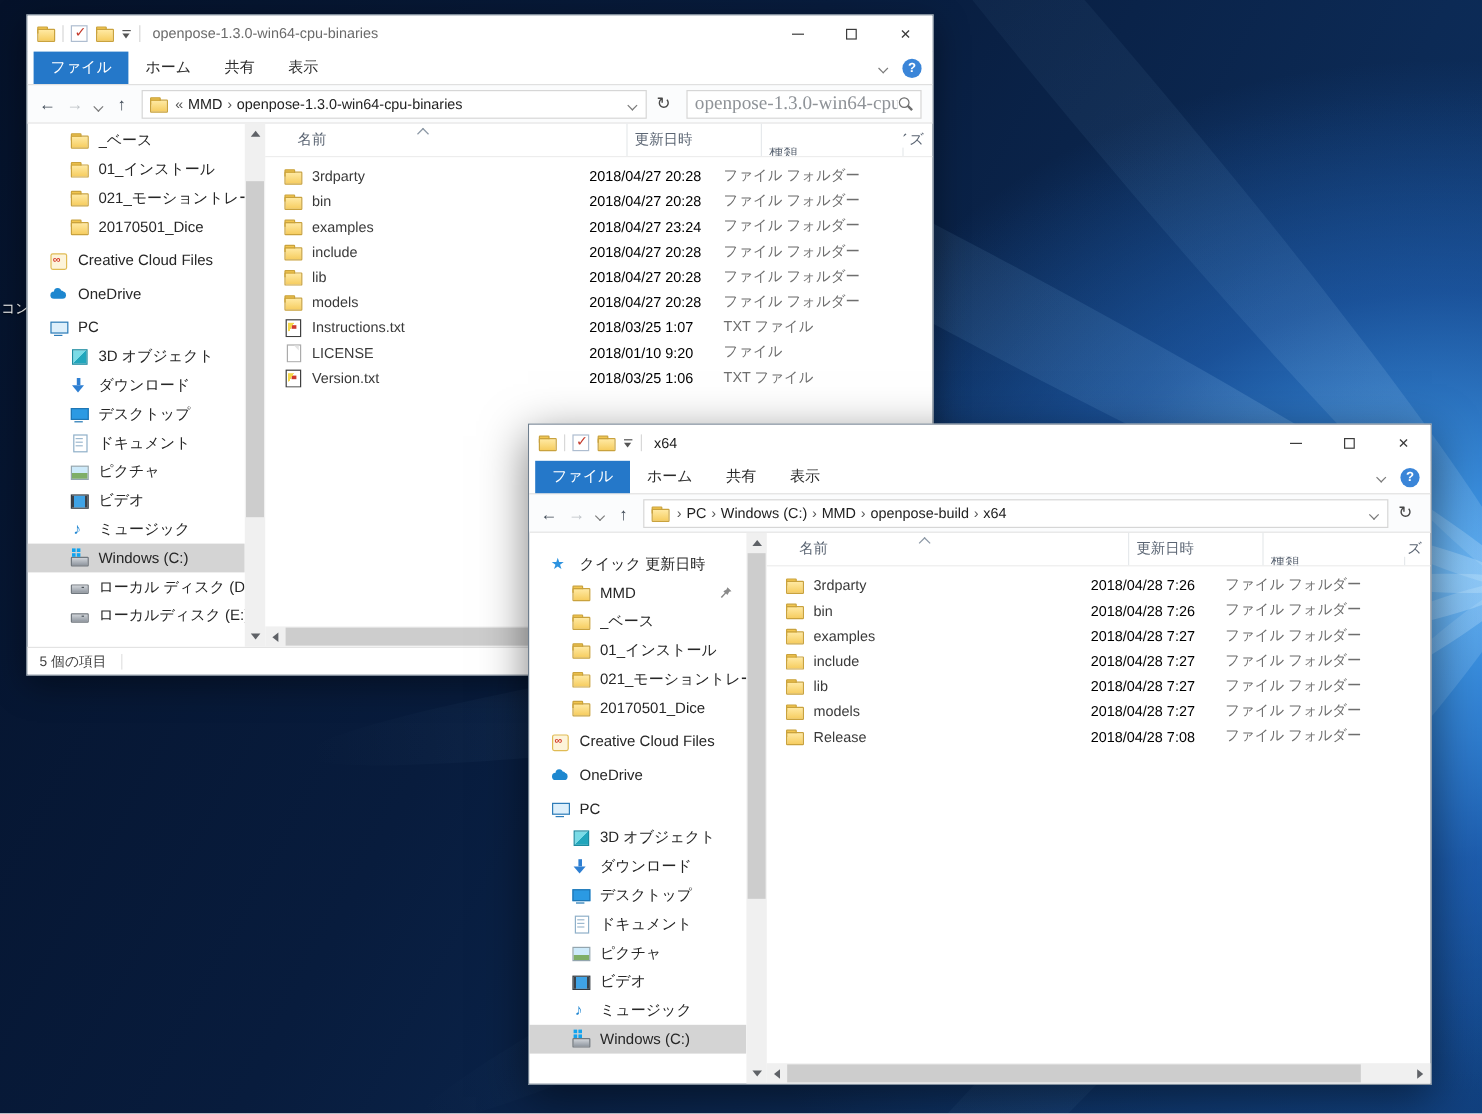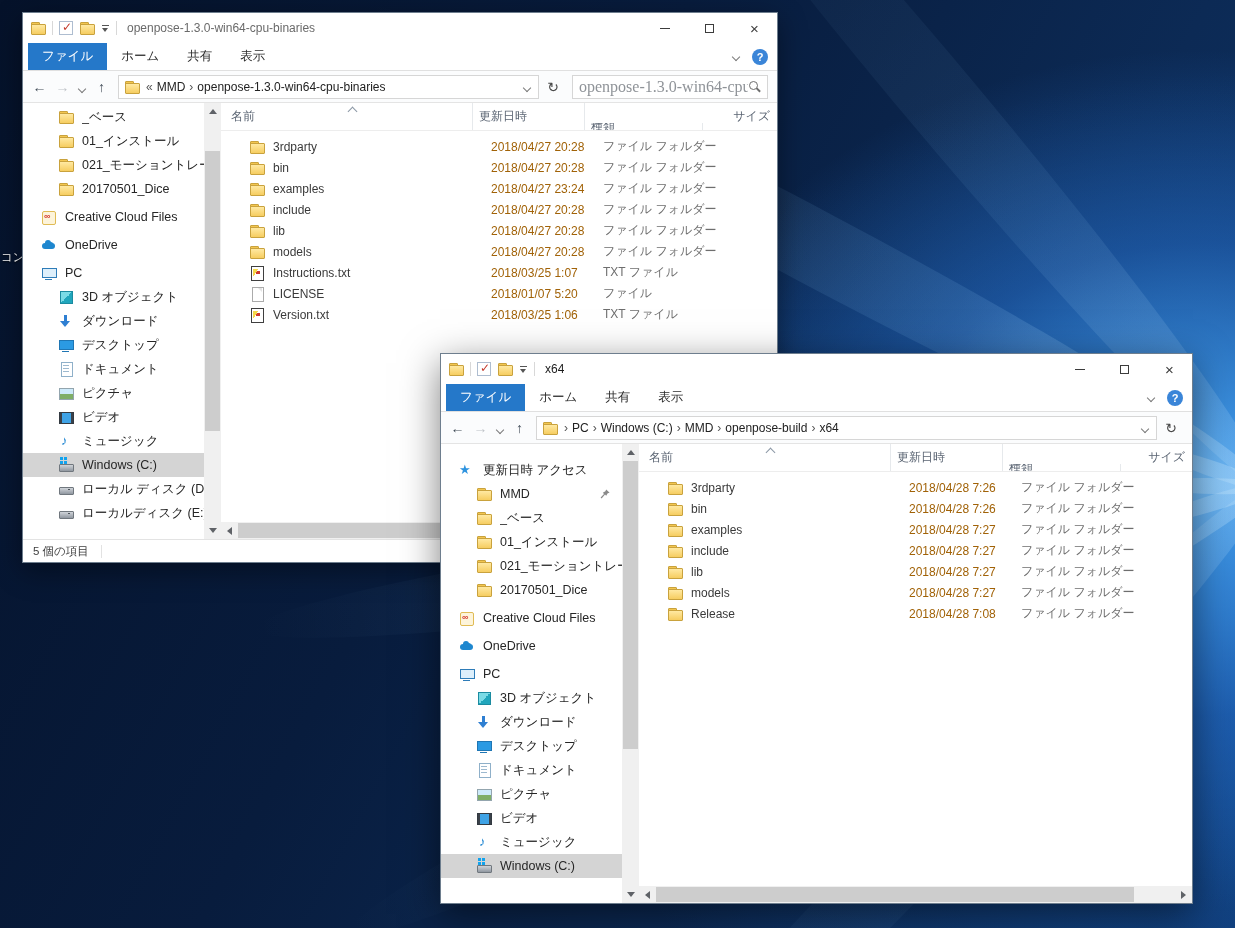--- a/index.html
+++ b/index.html
@@ -84,29 +84,29 @@
   .sb-arrow.up { top:0; } .sb-arrow.down { bottom:0; }
   .tri-up { border-left:4px solid transparent; border-right:4px solid transparent; border-bottom:5px solid #5f6267; }
   .tri-down { border-left:4px solid transparent; border-right:4px solid transparent; border-top:5px solid #5f6267; }
   .vthumb { position:absolute; left:1px; right:1px; background:#cdcdcd; }
   #win1 .vthumb { top:48px; height:280px; }
   #win2 .vthumb { top:17px; height:288px; }
 
   .filepane { flex:1; min-width:0; display:flex; flex-direction:column; position:relative; }
   .fheader { height:28px; flex:none; display:flex; color:#5b6573; border-bottom:1px solid #ededed; }
   .fh { display:flex; align-items:center; border-right:1px solid #e6e9ec; white-space:nowrap; overflow:hidden; }
-  .fh.col-name { width:252px; padding-left:10px; position:relative; }
+  .fh.col-name { width:302px; padding-left:27px; position:relative; }
   .fh.col-date { width:112px; padding-left:6px; }
   .fh.col-type { width:118px; padding-left:6px;margin-top:20px; }
   .fh.col-size { flex:1; justify-content:flex-end; padding-right:7px; border-right:none; }
   .sort-chev { position:absolute; left:128px; top:5px; width:7px; height:7px; border-left:1px solid #8b97a5; border-top:1px solid #8b97a5; transform:rotate(45deg); }
   .frows { padding-top:5px; overflow:hidden; }
   .frow { height:21px; display:flex; align-items:center; }
-  .c-name { width:264px; display:flex; align-items:center; gap:8px; padding-left:28px; color:#3a3a3a; white-space:nowrap; overflow:hidden; }
-  .c-date { width:112px; padding-left:6px; color:#a16207; white-space:nowrap; }
+  .c-name { width:264px; display:flex; align-items:center; gap:8px; padding-left:15px; color:#3a3a3a; white-space:nowrap; overflow:hidden; }
+  .c-date { width:112px; padding-left:6px; color:#000000; white-space:nowrap; }
   .c-type { width:118px; padding-left:6px; color:#6e6e6e; white-space:nowrap; }
 
   .hscroll { position:absolute; left:0; right:0; bottom:0; height:17px; background:#f0f0f0; }
   .hs-arrow { position:absolute; top:0; width:17px; height:17px; display:flex; align-items:center; justify-content:center; }
   .hs-arrow.left { left:0; } .hs-arrow.right { right:0; }
   .tri-left { border-top:4px solid transparent; border-bottom:4px solid transparent; border-right:5px solid #5f6267; }
   .tri-right { border-top:4px solid transparent; border-bottom:4px solid transparent; border-left:5px solid #5f6267; }
   .hthumb { position:absolute; top:1px; bottom:1px; background:#cdcdcd; }
   #win1 .hthumb { left:17px; right:34px; }
   #win2 .hthumb { left:17px; right:58px; }
@@ -426,21 +426,21 @@
               </div>
               <div class="c-date">2018/03/25 1:07</div>
               <div class="c-type">TXT ファイル</div>
             </div>
 
             <div class="frow">
               <div class="c-name">
                 <span class="icon" data-icon="file"></span>
                 <span>LICENSE</span>
               </div>
-              <div class="c-date">2018/01/07 5:20</div>
+              <div class="c-date">2018/01/10 9:20</div>
               <div class="c-type">ファイル</div>
             </div>
 
             <div class="frow">
               <div class="c-name">
                 <span class="icon" data-icon="txt"></span>
                 <span>Version.txt</span>
               </div>
               <div class="c-date">2018/03/25 1:06</div>
               <div class="c-type">TXT ファイル</div>
@@ -534,21 +534,21 @@
           </div>
         <span class="addr-chev"><span class="mini-chev"></span></span>
       </div>
       <span class="refresh-btn">↻</span>
     </div>
     <div class="content">
       <div class="sidebar">
 
           <div class="side-item" data-indent="1">
             <span class="icon" data-icon="quick-access"></span>
-            <span class="label">更新日時 アクセス</span>
+            <span class="label">クイック 更新日時</span>
 
           </div>
 
           <div class="side-item" data-indent="2" data-pinned="true">
             <span class="icon" data-icon="folder"></span>
             <span class="label">MMD</span>
             <svg class="pin" width="10" height="10" viewBox="0 0 10 10">
               <path d="M6.2.4l3.4 3.4-1.9.4-1.5 2.6-1.2-1.2L1.6 9.4.6 8.4l3.4-3.4L2.8 3.8l2.6-1.5z" fill="#8a8a8a"></path>
             </svg>
           </div>

